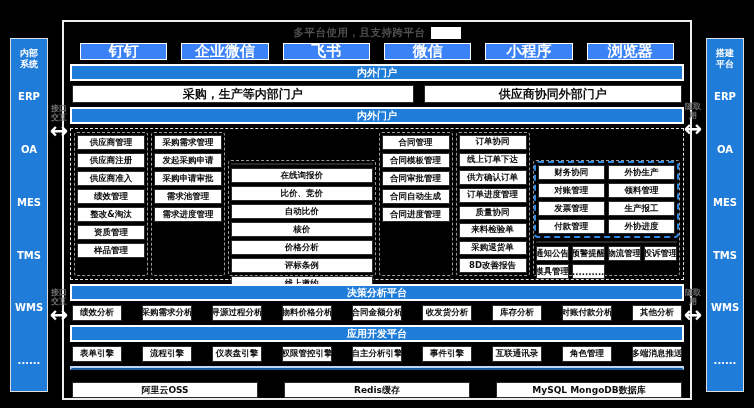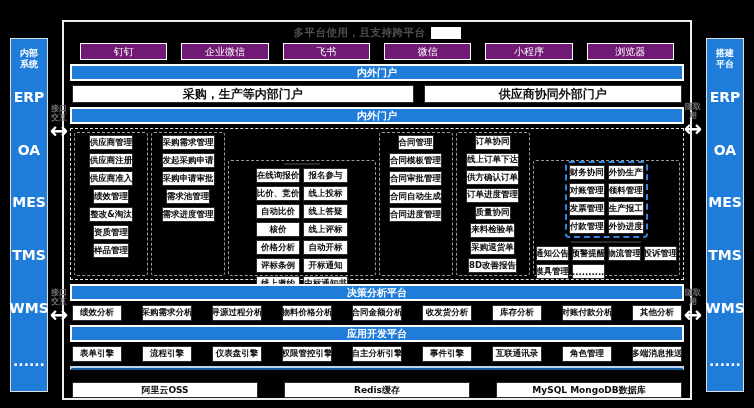--- a/index.html
+++ b/index.html
@@ -6,50 +6,50 @@
   .stage{position:relative;width:754px;height:408px;background:#000;overflow:hidden;
          font-family:"DejaVu Sans",sans-serif;}
   
   .rail{position:absolute;top:38px;width:38px;height:354px;background:#1f7cd9;
         border:1px solid #dfdfdf;display:flex;flex-direction:column;box-sizing:border-box;}
   .rail.left{left:10px;} .rail.right{left:706px;}
   .rail-title{color:#fff;font-weight:bold;font-size:9px;text-align:center;
               padding:9px 9px 0 9px;line-height:1.25;word-break:break-all;}
   .rail-items{flex:1;display:flex;flex-direction:column;justify-content:space-around;
               align-items:center;padding-bottom:4px;}
-  .rail-item{color:#fff;font-weight:bold;font-size:14px;text-align:center;}
+  .rail-item{color:#fff;font-weight:bold;font-size:10px;text-align:center;}
   
   .conn{position:absolute;width:34px;text-align:center;z-index:6;}
   .conn-label{color:#6e6e6e;font-size:8px;font-weight:bold;line-height:1.15;
               width:20px;margin:0 auto;word-break:break-all;}
   .conn-arrow{color:#fff;font-size:22px;font-weight:bold;line-height:18px;display:block;}
   
   .box{position:absolute;left:62px;top:20px;width:630px;height:380px;box-sizing:border-box;
        border:2px solid #ededed;padding:4px 6px;display:flex;flex-direction:column;}
   .title-bar{height:16px;display:flex;align-items:center;justify-content:center;gap:5px;}
   .title-text{color:#4f4f4f;font-size:10.5px;font-weight:bold;letter-spacing:.5px;}
   .redacted{display:inline-block;width:30px;height:12px;background:#fff;}
   .btn-row{display:flex;gap:14px;padding:0 10px;margin-top:3px;}
-  .btn{flex:1;height:15px;background:#701a75;border:1px solid #fff;color:#fff;
-       font-size:10px;font-weight:normal;display:flex;align-items:center;justify-content:center;
+  .btn{flex:1;height:15px;background:#3b82f6;border:1px solid #fff;color:#fff;
+       font-size:15px;font-weight:bold;display:flex;align-items:center;justify-content:center;
        white-space:nowrap;}
   .banner{height:13px;margin-top:4px;background:#1f7cd9;border:2px solid #ffffff;color:#fff;
           font-size:10px;font-weight:bold;display:flex;align-items:center;justify-content:center;}
   .banner.empty{height:13px;border-color:#bcd6f2;border-bottom:2px solid #15599f;}
   .portal-row{display:flex;gap:10px;margin-top:4px;padding:0 2px;}
   .cell{background:#fff;border:1px solid #2a2a2a;color:#0d0d0d;font-size:8.5px;font-weight:bold;
         display:flex;align-items:center;justify-content:center;white-space:nowrap;
         overflow:hidden;height:15px;box-sizing:border-box;}
   .portal-row .cell{height:18px;font-size:12px;}
   .portal-row .a{flex:57;} .portal-row .b{flex:43;}
   
   .modules{margin-top:4px;border:1px dashed #e3e3e3;padding:3px;display:flex;gap:3px;
            height:152px;box-sizing:border-box;}
   .grp{flex:1;border:1px dashed #9a9a9a;border-radius:3px;padding:2px;display:flex;
-       flex-direction:column;gap:3px;box-sizing:border-box;min-width:0;align-items:center;}
+       flex-direction:column;gap:3px;box-sizing:border-box;min-width:0;}
   .grp.w2{flex:2.08;margin-top:28px;}
   .two{display:flex;gap:3px;flex:0 0 auto;}
   .col{flex:1;display:flex;flex-direction:column;gap:3px;min-width:0;}
   .bluebox{border:2px dashed #2e86de;border-radius:4px;padding:2px;margin:-2px -2px 0 -2px;}
   .pairgrid{display:grid;grid-template-columns:1fr 1fr 1fr 1fr;gap:3px;}
   .row9{display:flex;gap:20px;margin-top:4px;padding:0 2px;}
   .row9 .cell{flex:1;height:16px;font-size:8.5px;}
   .storage-row{display:flex;gap:26px;margin-top:4px;padding:8px 2px;}
   .storage-row .cell{flex:1;height:16px;font-size:9px;}
 </style>
@@ -148,29 +148,20 @@
         <div class="cell">寻源管理</div>
         <div class="two">
           <div class="col">
               <div class="cell">在线询报价</div>
               <div class="cell">比价、竞价</div>
               <div class="cell">自动比价</div>
               <div class="cell">核价</div>
               <div class="cell">价格分析</div>
               <div class="cell">评标条例</div>
               <div class="cell">线上邀约</div>
-            </div>
-          <div class="col">
-              <div class="cell">报名参与</div>
-              <div class="cell">线上投标</div>
-              <div class="cell">线上答疑</div>
-              <div class="cell">线上评标</div>
-              <div class="cell">自动开标</div>
-              <div class="cell">开标通知</div>
-              <div class="cell">中标通知书</div>
             </div>
         </div>
       </div>
 
       <div class="grp">
           <div class="cell">合同管理</div>
           <div class="cell">合同模板管理</div>
           <div class="cell">合同审批管理</div>
           <div class="cell">合同自动生成</div>
           <div class="cell">合同进度管理</div>

